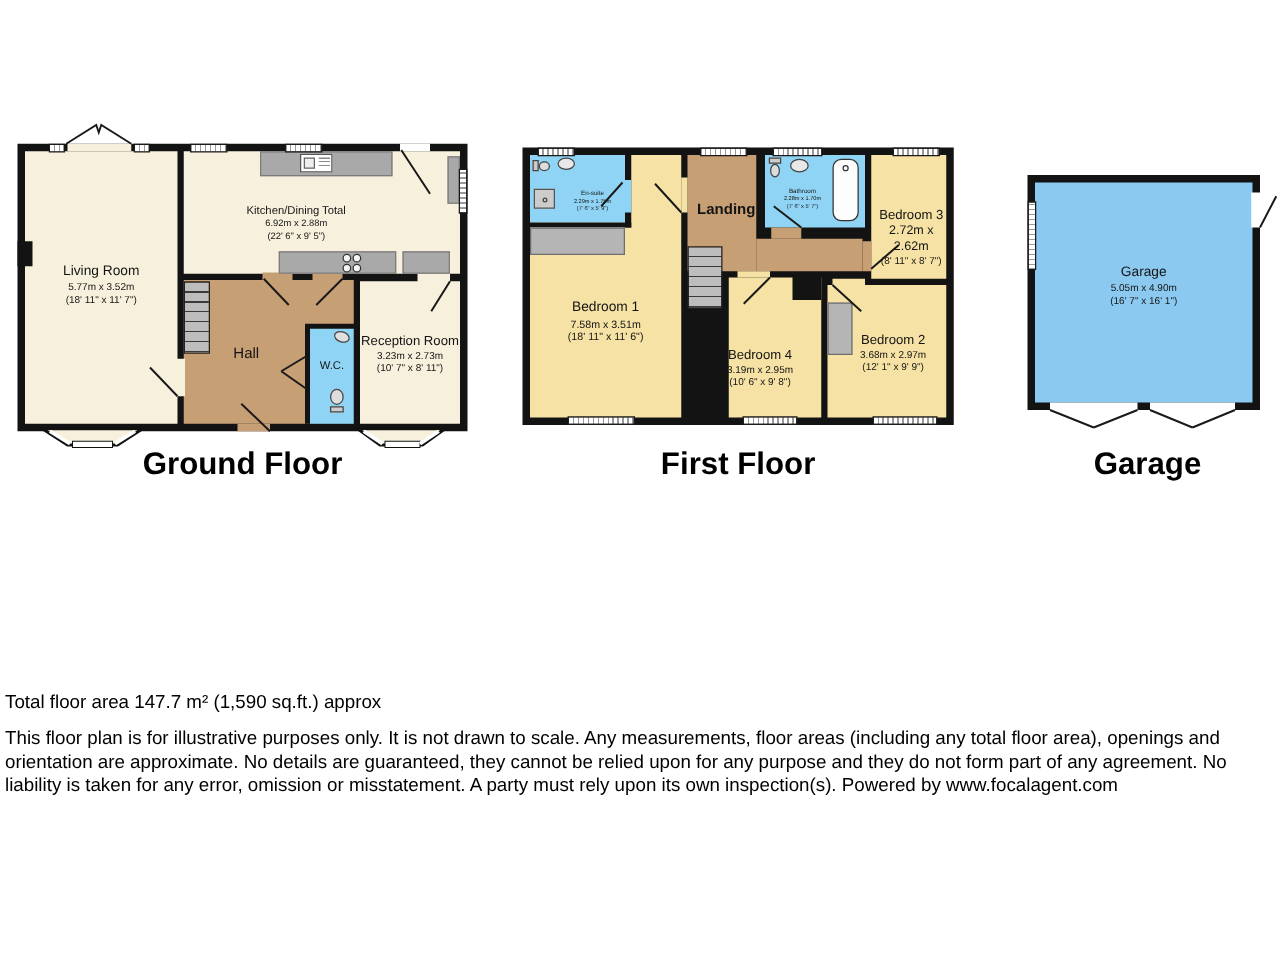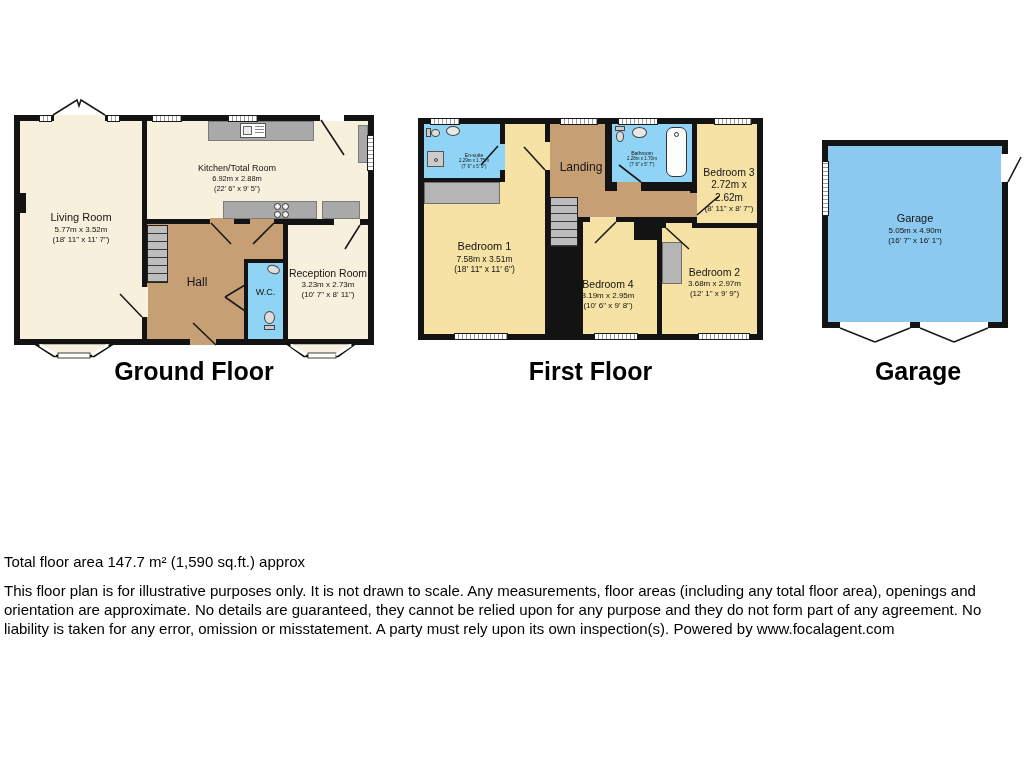--- a/index.html
+++ b/index.html
@@ -98,21 +98,21 @@
     <svg class="svgb" style="left:0;top:0;pointer-events:none;" width="360" height="246">
       <path d="M128,202 L106,179 M197,108 L217,129 M260,108 L239,129 M346,110 L331,134 M202,230 L179,208 M231,170 L211,182 M231,196 L211,182 M307,5 L330,40" fill="none" stroke="#1a1a1a" stroke-width="1.6"></path>
     </svg>
 
     <div class="rlabel" style="left:6px;top:96px;width:122px;">
       <span class="rname" style="font-size:11px;">Living Room</span>
       <span class="rdim" style="font-size:8px;">5.77m x 3.52m</span>
       <span class="rdim" style="font-size:8px;">(18' 11" x 11' 7")</span>
     </div>
     <div class="rlabel" style="left:133px;top:48px;width:180px;">
-      <span class="rname" style="font-size:9px;">Kitchen/Total Room</span>
+      <span class="rname" style="font-size:9px;">Kitchen/Dining Total</span>
       <span class="rdim" style="font-size:7.5px;">6.92m x 2.88m</span>
       <span class="rdim" style="font-size:7.5px;">(22' 6" x 9' 5")</span>
     </div>
     <div class="rlabel" style="left:133px;top:160px;width:100px;">
       <span class="rname" style="font-size:12px;">Hall</span>
     </div>
     <div class="rlabel" style="left:234px;top:172px;width:35px;">
       <span class="rname" style="font-size:9px;">W.C.</span>
     </div>
     <div class="rlabel" style="left:274px;top:152px;width:80px;">
@@ -172,21 +172,21 @@
 
     <svg class="svgb" style="left:0;top:0;pointer-events:none;" width="345" height="228">
       <path d="M127,52 L106,29 M80,28 L63,47 M223,64 L201,47 M279,97 L301,78 M248,110 L271,131 M198,104 L177,125" fill="none" stroke="#1a1a1a" stroke-width="1.6"></path>
     </svg>
 
     <div class="rlabel" style="left:6px;top:122px;width:121px;">
       <span class="rname" style="font-size:11px;">Bedroom 1</span>
       <span class="rdim" style="font-size:8.5px;">7.58m x 3.51m</span>
       <span class="rdim" style="font-size:8.5px;">(18' 11" x 11' 6")</span>
     </div>
-    <div class="rlabel" style="left:132px;top:42px;width:62px;">
+    <div class="rlabel" style="left:132px;top:42px;width:62px;font-weight:bold;">
       <span class="rname" style="font-size:12px;">Landing</span>
     </div>
     <div class="rlabel" style="left:196px;top:32px;width:56px;">
       <span class="rname" style="font-size:5px;">Bathroom</span>
       <span class="rdim" style="font-size:4.5px;">2.28m x 1.70m</span>
       <span class="rdim" style="font-size:4.5px;">(7' 6" x 5' 7")</span>
     </div>
     <div class="rlabel" style="left:30px;top:34px;width:52px;">
       <span class="rname" style="font-size:5px;">En-suite</span>
       <span class="rdim" style="font-size:4.5px;">2.29m x 1.75m</span>

